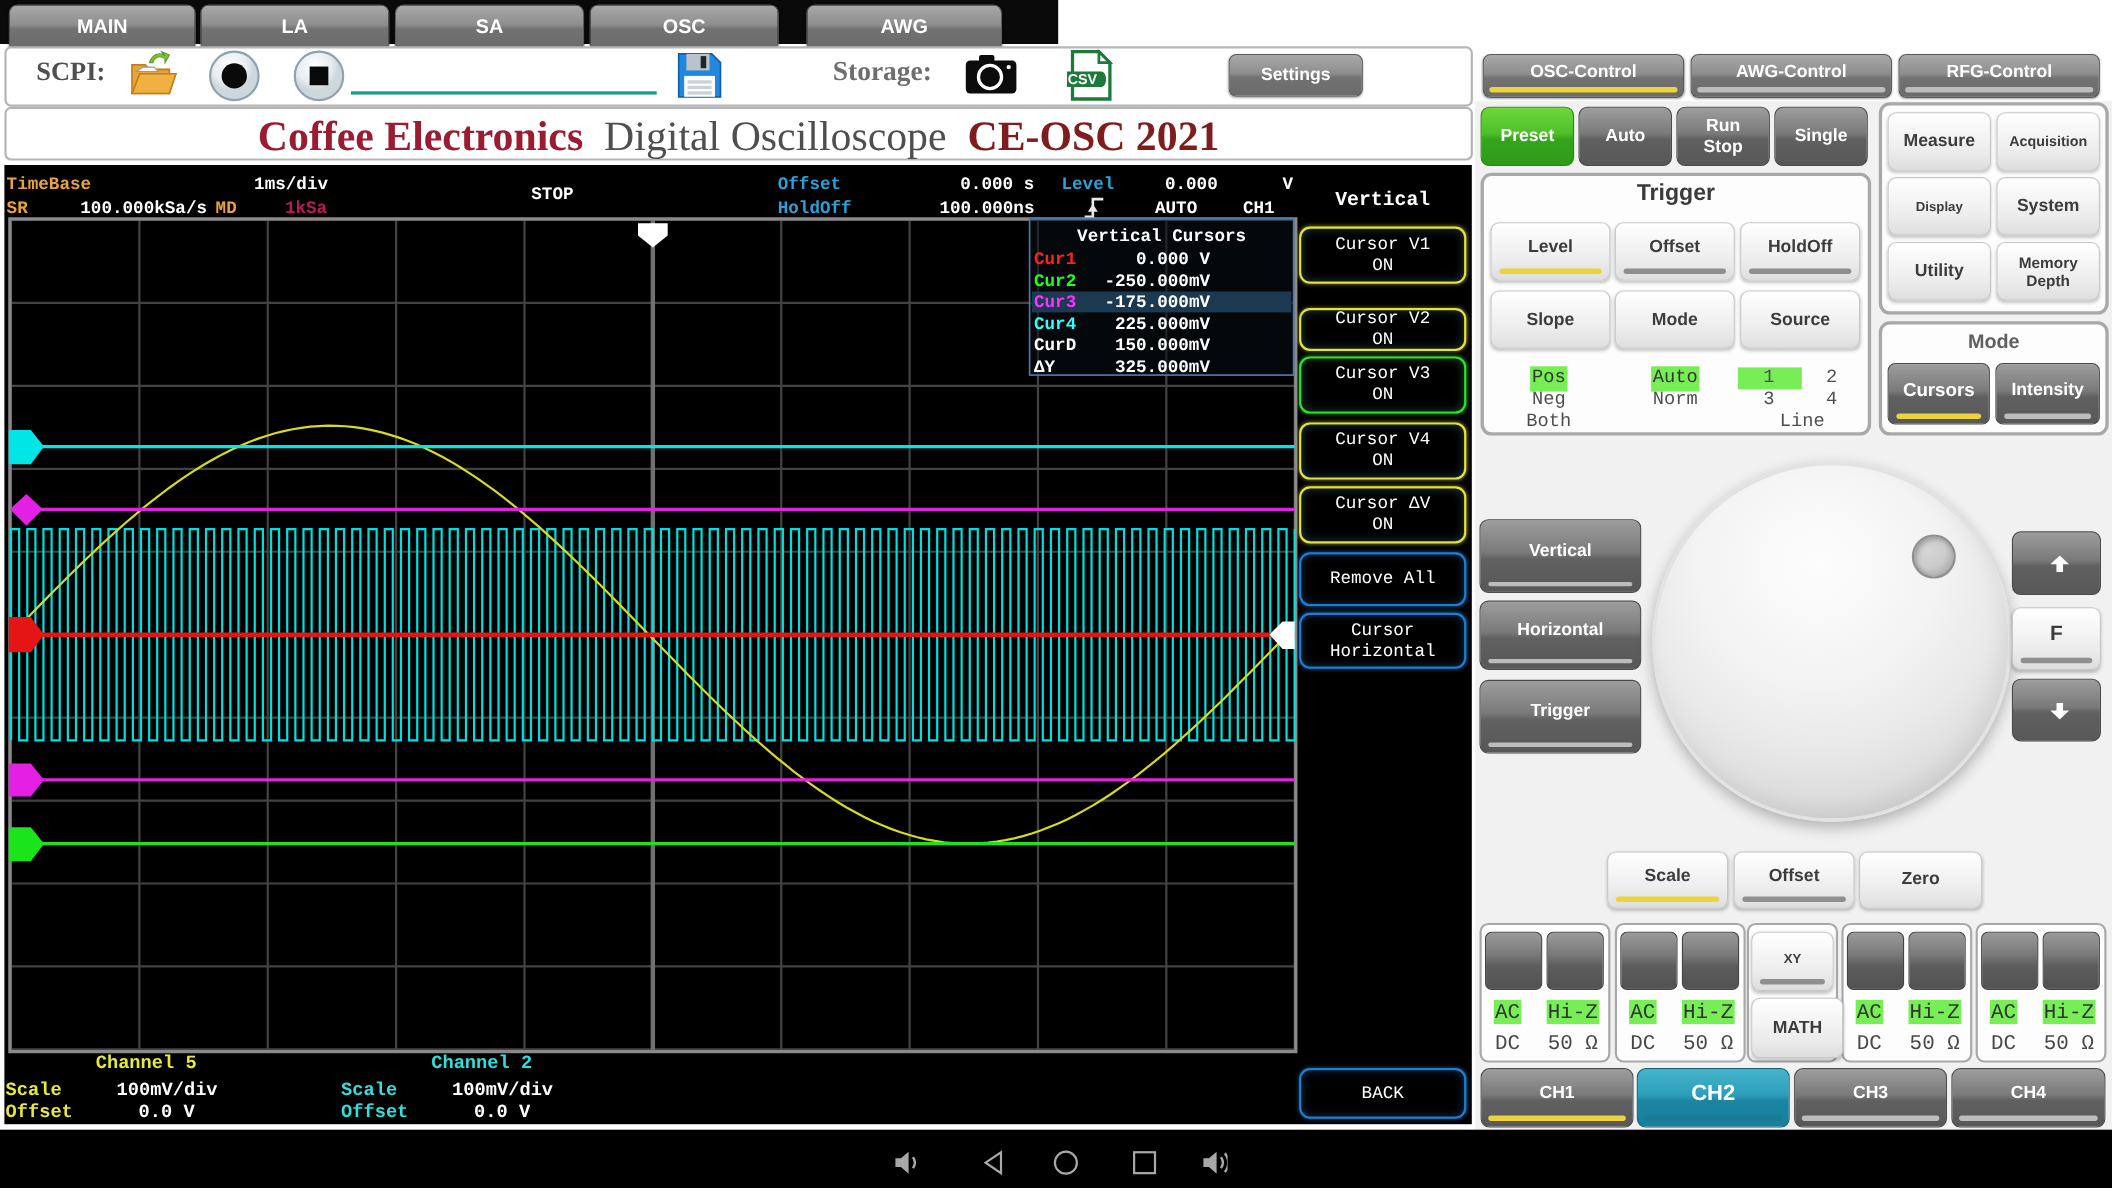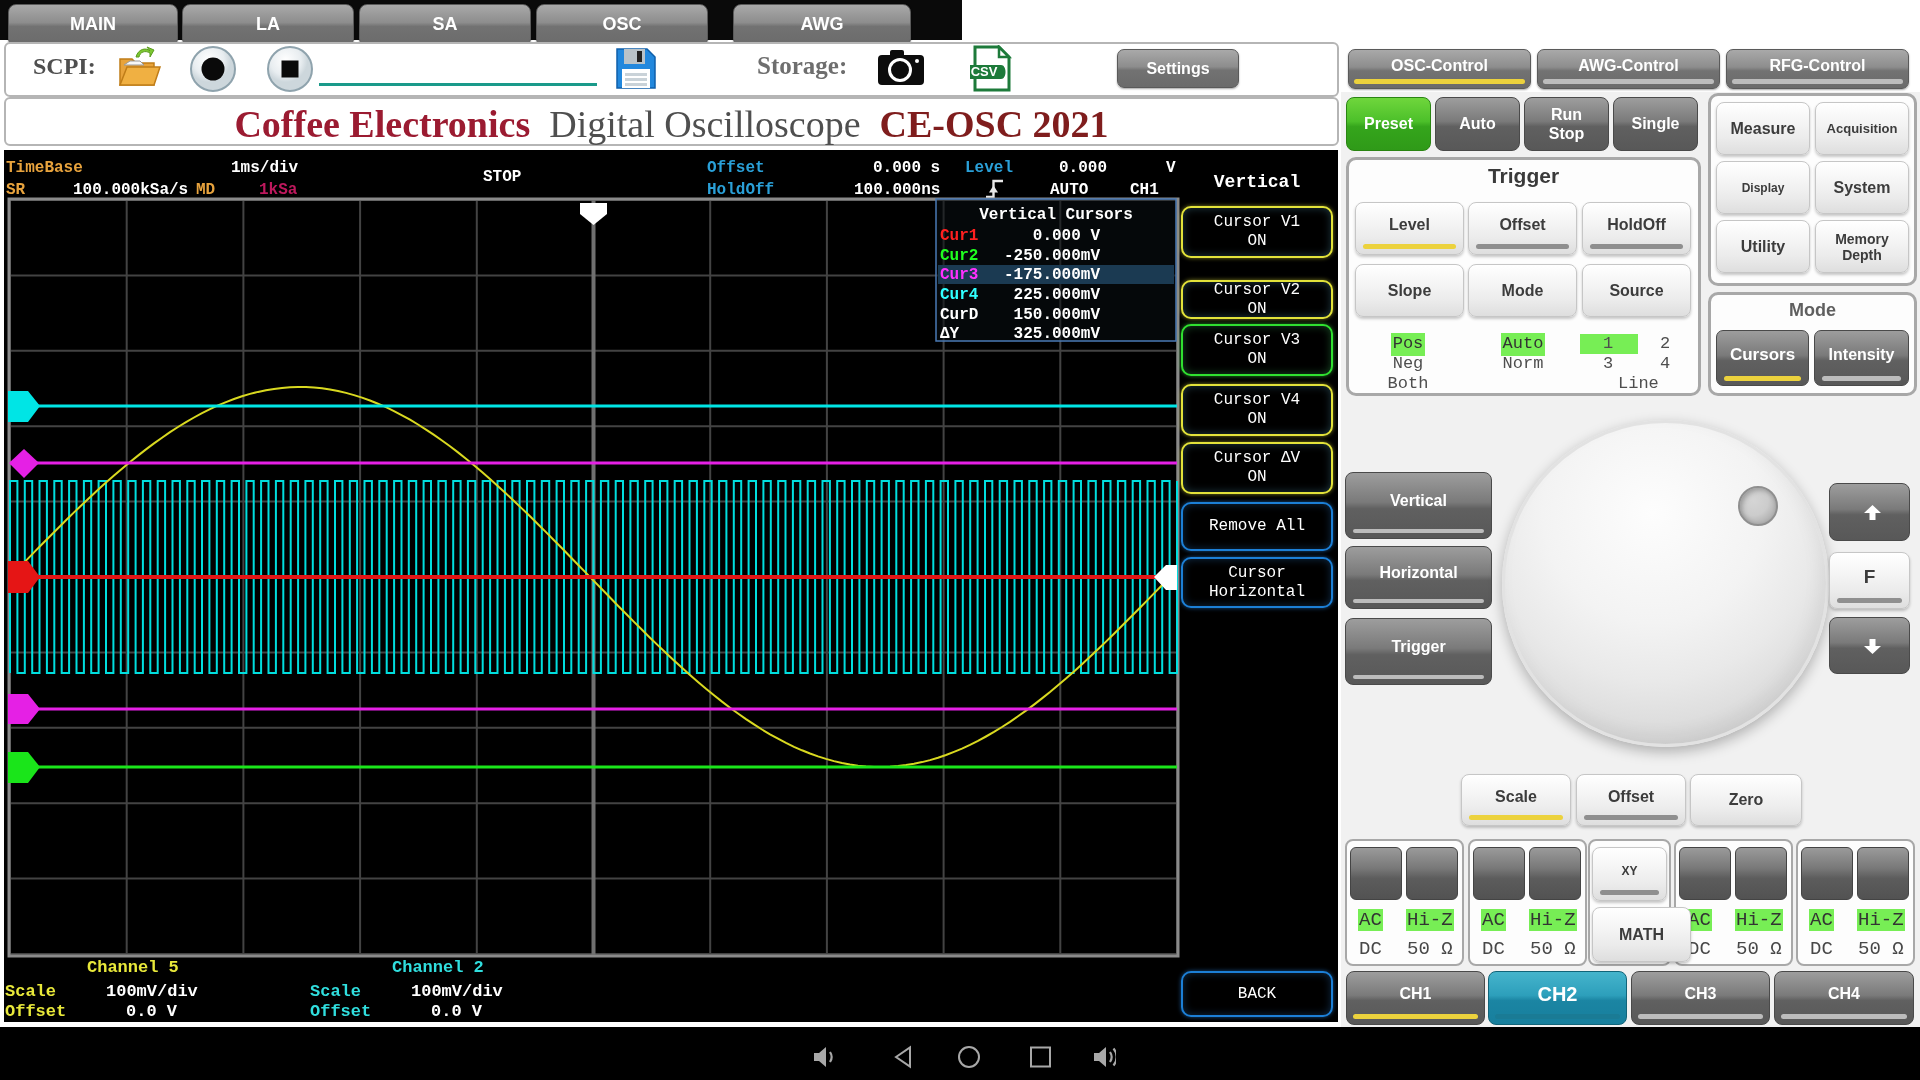--- a/index.html
+++ b/index.html
@@ -315,21 +315,21 @@
 <div class="abs" style="left:1857px;top:847px;width:52px;height:53px;border-radius:6px;background:linear-gradient(#9a9a9a,#787878 40%,#5c5c5c 60%,#525252);border:1px solid #444;"></div>
 <div class="abs mono" style="left:1809px;top:909px;font-size:19px;color:#222;"><span class="gtxt" style="padding:0 1px;">AC</span></div>
 <div class="abs mono" style="left:1857px;top:909px;font-size:19px;color:#222;"><span class="gtxt" style="padding:0 1px;">Hi-Z</span></div>
 <div class="abs mono" style="left:1810px;top:938px;font-size:19px;color:#484848;">DC</div>
 <div class="abs mono" style="left:1858px;top:938px;font-size:19px;color:#484848;">50 Ω</div>
 <div class="abs" style="left:1588px;top:839px;width:83px;height:127px;background:#fdfdfd;border:2px solid #a8a8a8;border-radius:8px;"></div>
 <div class="abs btn-light" style="left:1592px;top:847px;width:75px;height:54px;">
     <div class="flexc" style="width:100%;height:45px;font-size:12px;">XY</div>
     <div class="ul ulg"></div>
   </div>
-<div class="abs btn-light flexc" style="left:1592px;top:907px;width:99px;height:55px;font-size:16px;">MATH</div>
+<div class="abs btn-light flexc" style="left:1592px;top:907px;width:84px;height:55px;font-size:16px;">MATH</div>
 
 <div class="abs btn-darker" style="left:1346px;top:971px;width:139px;height:54px;border-radius:8px;">
     <div class="flexc" style="width:100%;height:44px;font-size:16px;">CH1</div>
     <div class="ul uly" style="bottom:5px;left:6px;right:6px;"></div>
   </div>
 <div class="abs" style="left:1488px;top:971px;width:139px;height:54px;border-radius:8px;background:linear-gradient(#45b4cc,#2d9fbb 45%,#1b85a3 55%,#177f9d);border:1px solid #116479;color:#fff;font-weight:bold;">
     <div class="flexc" style="width:100%;height:44px;font-size:20px;">CH2</div>
     <div class="ul" style="bottom:5px;left:6px;right:6px;background:#1a7b95;"></div>
   </div>
 <div class="abs btn-darker" style="left:1631px;top:971px;width:139px;height:54px;border-radius:8px;">

